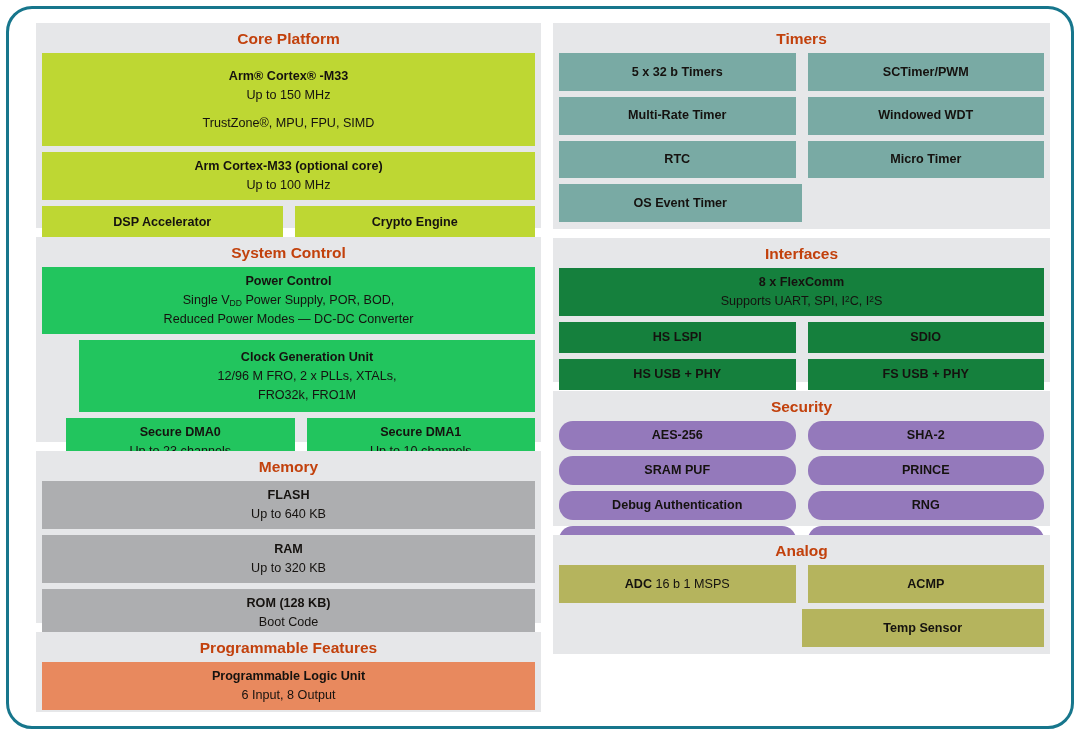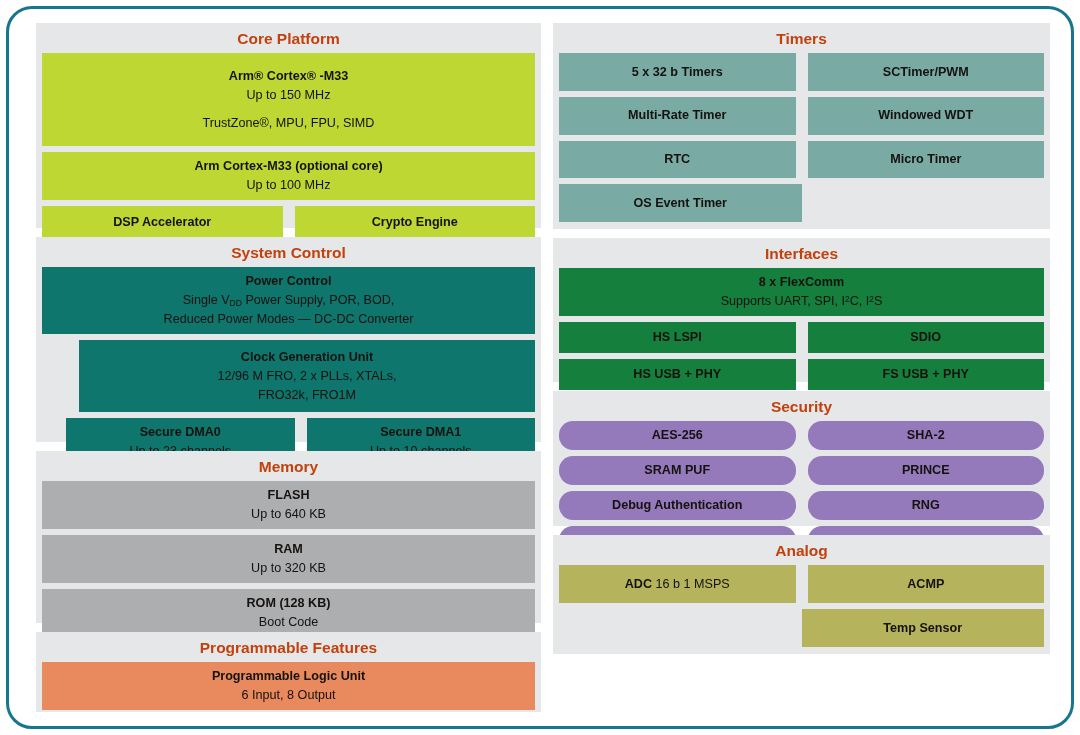--- a/index.html
+++ b/index.html
@@ -57,21 +57,21 @@
     text-align: center;
     color: #15120f;
     padding: 5px 6px;
   }
   .cell .t1 { font-size: 12.6px; font-weight: bold; line-height: 1.5; }
   .cell .t2 { font-size: 12.6px; font-weight: normal; line-height: 1.5; }
   .cell .t1 .reg { font-weight: normal; }
 
   
   .c-green  { background: #bed733; }
-  .c-blue   { background: #0f766e; }
+  .c-blue   { background: #22c55e; }
   .c-gray   { background: #adaeb0; }
   .c-orange { background: #e8895e; }
   .c-teal   { background: #79aaa4; }
   .c-gold   { background: #15803d; }
   .c-purple { background: #9479bb; border-radius: 14px; }
   .c-olive  { background: #b5b45d; text-align: right; }
 
   sub { font-size: 0.68em; vertical-align: -0.25em; }
   sup { font-size: 0.66em; vertical-align: 0.42em; }
 </style>

